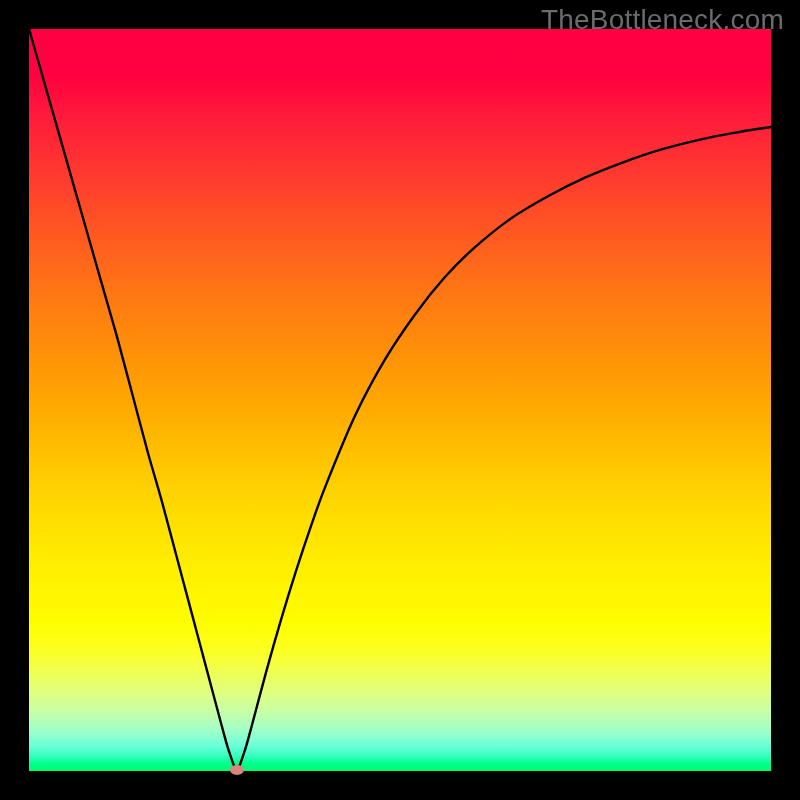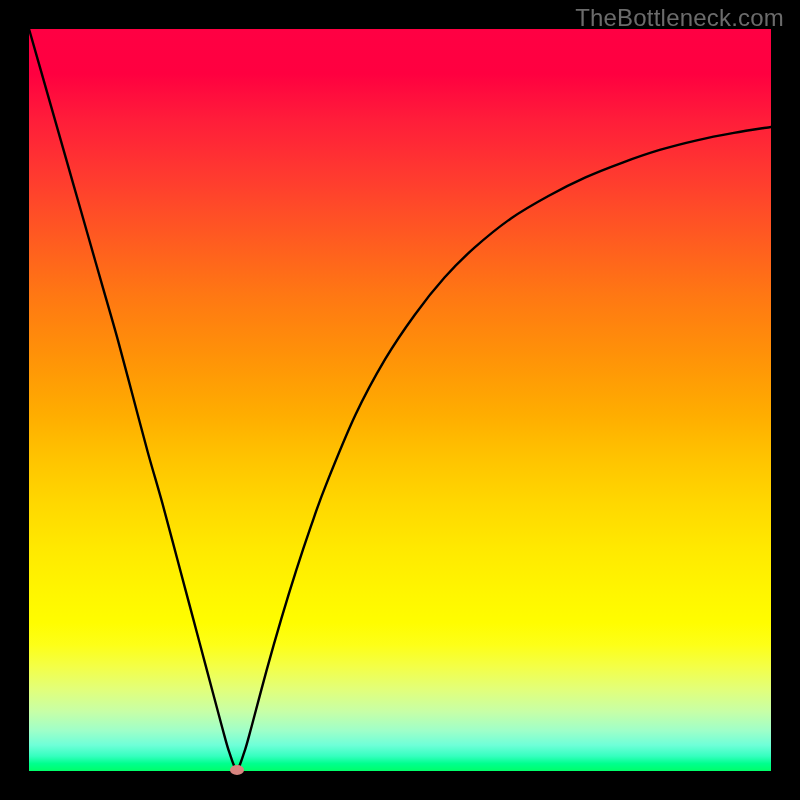--- a/index.html
+++ b/index.html
@@ -47,21 +47,21 @@
       #35ffbf 98%,
       #00ff8e 99%,
       #00ff6a 100%
     );
   }
   .watermark {
     position: absolute;
     top: 4px;
     right: 16px;
     color: #6b6b6b;
-    font-size: 24px;
+    font-size: 28px;
     font-weight: 500;
     letter-spacing: 0.2px;
     user-select: none;
   }
   svg.curve {
     position: absolute;
     left: 0;
     top: 0;
     width: 742px;
     height: 742px;

